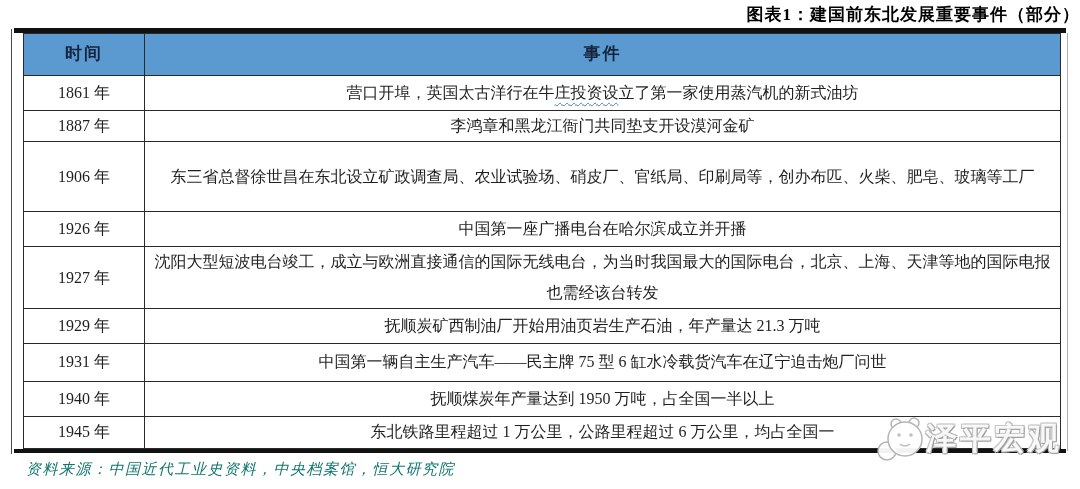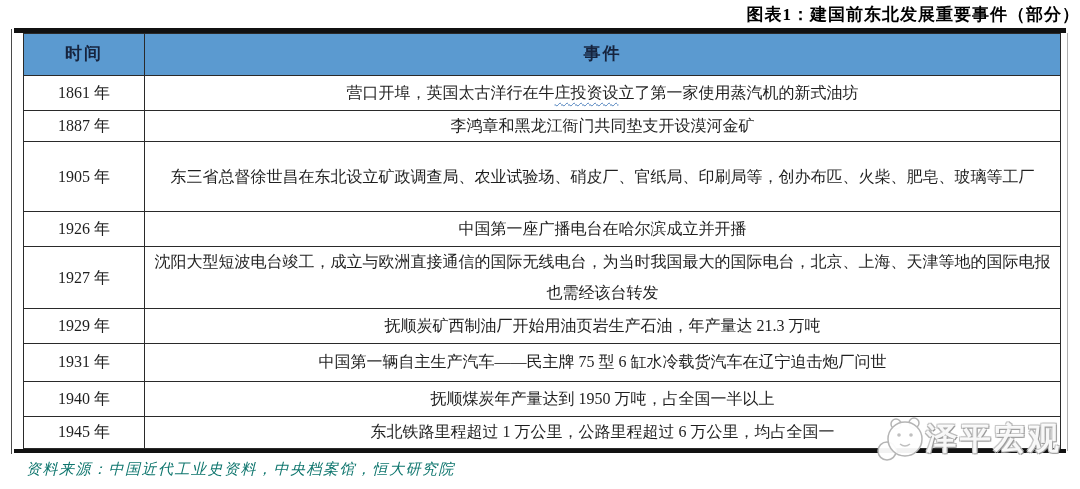--- a/index.html
+++ b/index.html
@@ -127,21 +127,21 @@
         <td>1861 年</td>
         <td><span>营口开埠，英国太古洋行在牛</span><span class="wavy">庄投资设</span><span>立了第一家使用蒸汽机的新式油坊</span></td>
       </tr>
 
       <tr class="r-1887">
         <td>1887 年</td>
         <td>李鸿章和黑龙江衙门共同垫支开设漠河金矿</td>
       </tr>
 
       <tr class="r-1907">
-        <td>1905 年</td>
+        <td>1906 年</td>
         <td>东三省总督徐世昌在东北设立矿政调查局、农业试验场、硝皮厂、官纸局、印刷局等，创办布匹、火柴、肥皂、玻璃等工厂</td>
       </tr>
 
       <tr class="r-single">
         <td>1926 年</td>
         <td>中国第一座广播电台在哈尔滨成立并开播</td>
       </tr>
 
       <tr class="r-1927">
         <td>1927 年</td>

